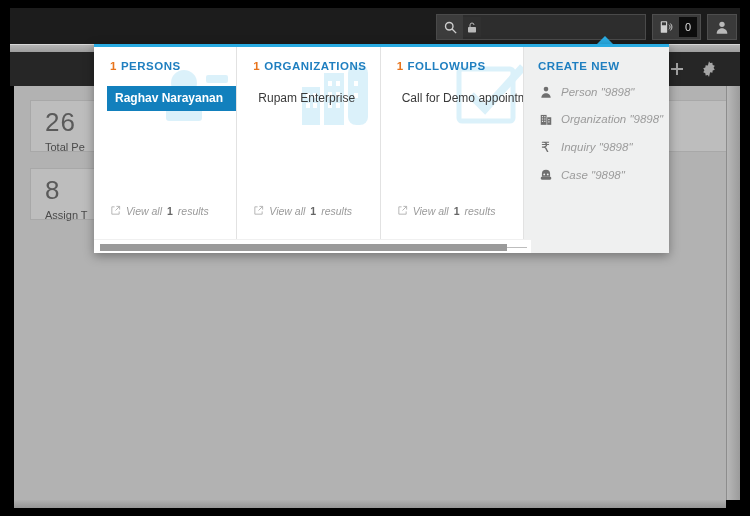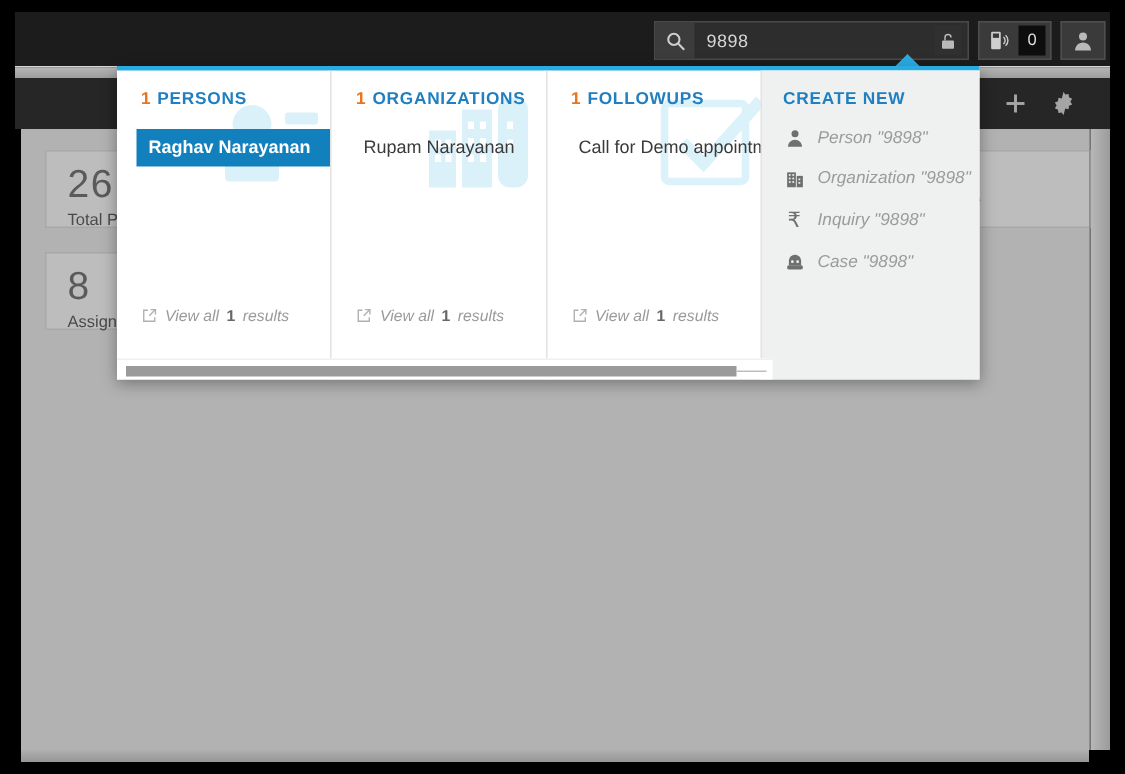--- a/index.html
+++ b/index.html
@@ -87,21 +87,21 @@
   }
   .bg-card .big { font-size: 26px; color:#5a5a5a; font-weight: 300; letter-spacing:1px; }
   .bg-card .lbl { font-size: 11px; color:#4a4a4a; margin-top: 3px; white-space: nowrap; }
   #card-a { left: 30px; top: 100px; width: 130px; height: 52px; padding: 6px 0 0 14px; }
   #card-b { left: 30px; top: 168px; width: 130px; height: 52px; padding: 6px 0 0 14px; }
   #card-c { left: 597px; top: 100px; width: 130px; height: 52px; padding: 22px 0 0 0; }
   #card-c .lbl { font-size: 12px; color:#3f3f3f; padding-left: 8px; }
 
   
   .flyout {
-    position: absolute; left: 78px; top: 44px; width: 575px; height: 209px;
+    position: absolute; left: 94px; top: 44px; width: 575px; height: 209px;
     background: #fff;
     border-top: 3px solid #29abe2;
     box-shadow: 0 3px 10px rgba(0,0,0,.35);
     display: flex;
   }
   .pointer {
     position: absolute; left: 596px; top: 36px;
     width: 0; height: 0;
     border-left: 9px solid transparent;
     border-right: 9px solid transparent;
@@ -186,21 +186,20 @@
   <div class="chrome-top"></div>
 
   <div class="searchrow">
     <div class="search-box">
       <span class="search-icon-wrap">
         <svg viewBox="0 0 24 24" fill="none" stroke="#cfcfcf" stroke-width="2.2">
           <circle cx="10" cy="10" r="6"></circle>
             <line x1="14.5" y1="14.5" x2="21" y2="21"></line>
         </svg>
       </span>
-      <span class="search-value" title="Search">9898</span>
       <span class="lock-btn">
         <svg viewBox="0 0 24 24" fill="none" stroke="#b9b9b9" stroke-width="2">
           <rect x="4" y="11" width="16" height="11" rx="1.5" fill="#b9b9b9" stroke="none"></rect>
           <path d="M8 11V7a4 4 0 0 1 8 0"></path>
         </svg>
       </span>
     </div>
 
     <div class="chip">
       <span class="phone">
@@ -313,21 +312,21 @@
               <rect x="40" y="42" width="4" height="5"></rect>
             <rect x="58" y="20" width="4" height="5"></rect>
               <rect x="58" y="32" width="4" height="5"></rect>
           </g>
         </svg>
       </div>
       <div class="col-head">
         <span class="num">1</span><span class="ttl">ORGANIZATIONS</span>
       </div>
       <div class="res-list">
-        <div class="res-item">Rupam Narayanan</div>
+        <div class="res-item">Rupam Enterprise</div>
       </div>
       <div class="col-foot">
         <svg viewBox="0 0 24 24" fill="none" stroke="#b0b0b0" stroke-width="2">
           <path d="M10 4H4v16h16v-6"></path>
             <polyline points="14,3 21,3 21,10"></polyline>
             <line x1="21" y1="3" x2="12" y2="12"></line>
         </svg>
         <span>View all</span>
         <b>1</b>
         <span>results</span>

